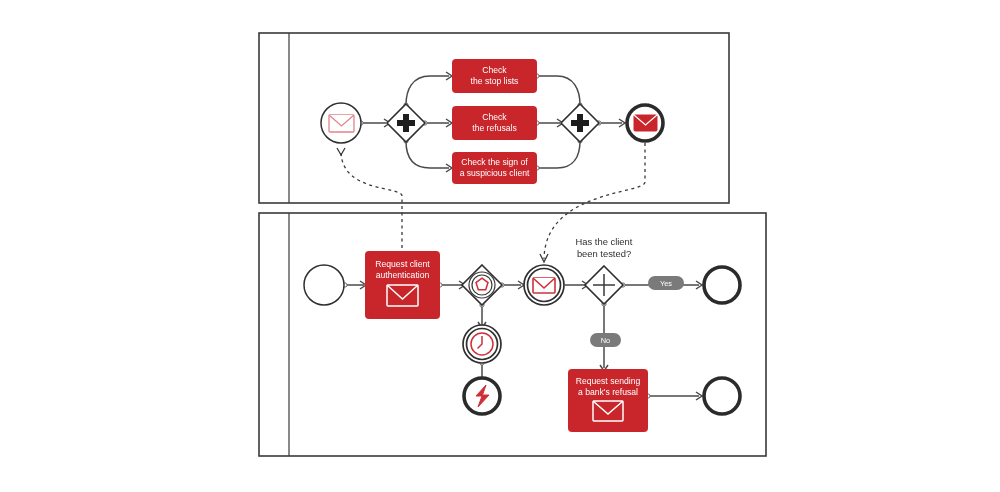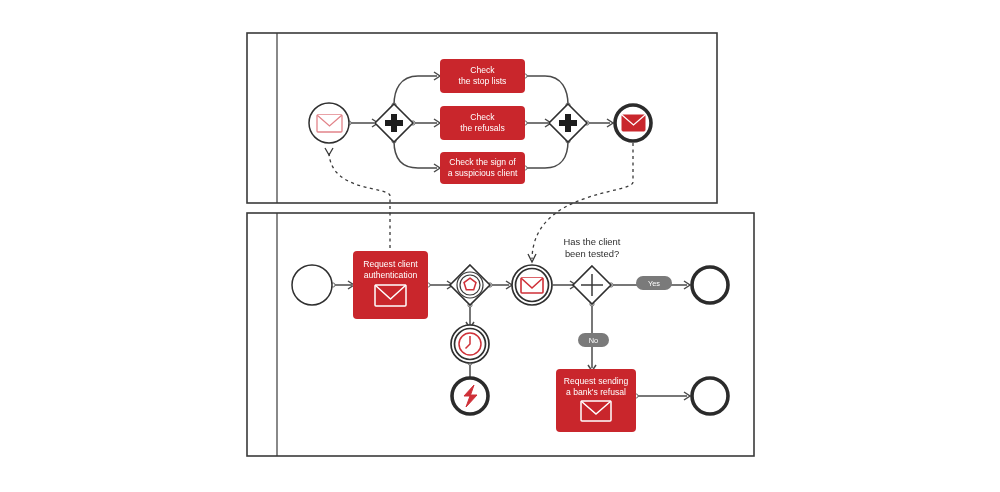--- a/index.html
+++ b/index.html
@@ -9,21 +9,21 @@
   }
   body {
     width: 1000px;
     height: 492px;
     font-family: "Liberation Sans", sans-serif;
     overflow: hidden;
     position: relative;
   }
   #stage {
     position: absolute;
-    left: 0; top: 0;
+    left: 12px; top: 0;
     width: 836px;
     height: 492px;
   }
   svg { display: block; }
   .pool-border {
     fill: none;
     stroke: #3a3a3a;
     stroke-width: 1.6;
   }
   .lane-sep {

